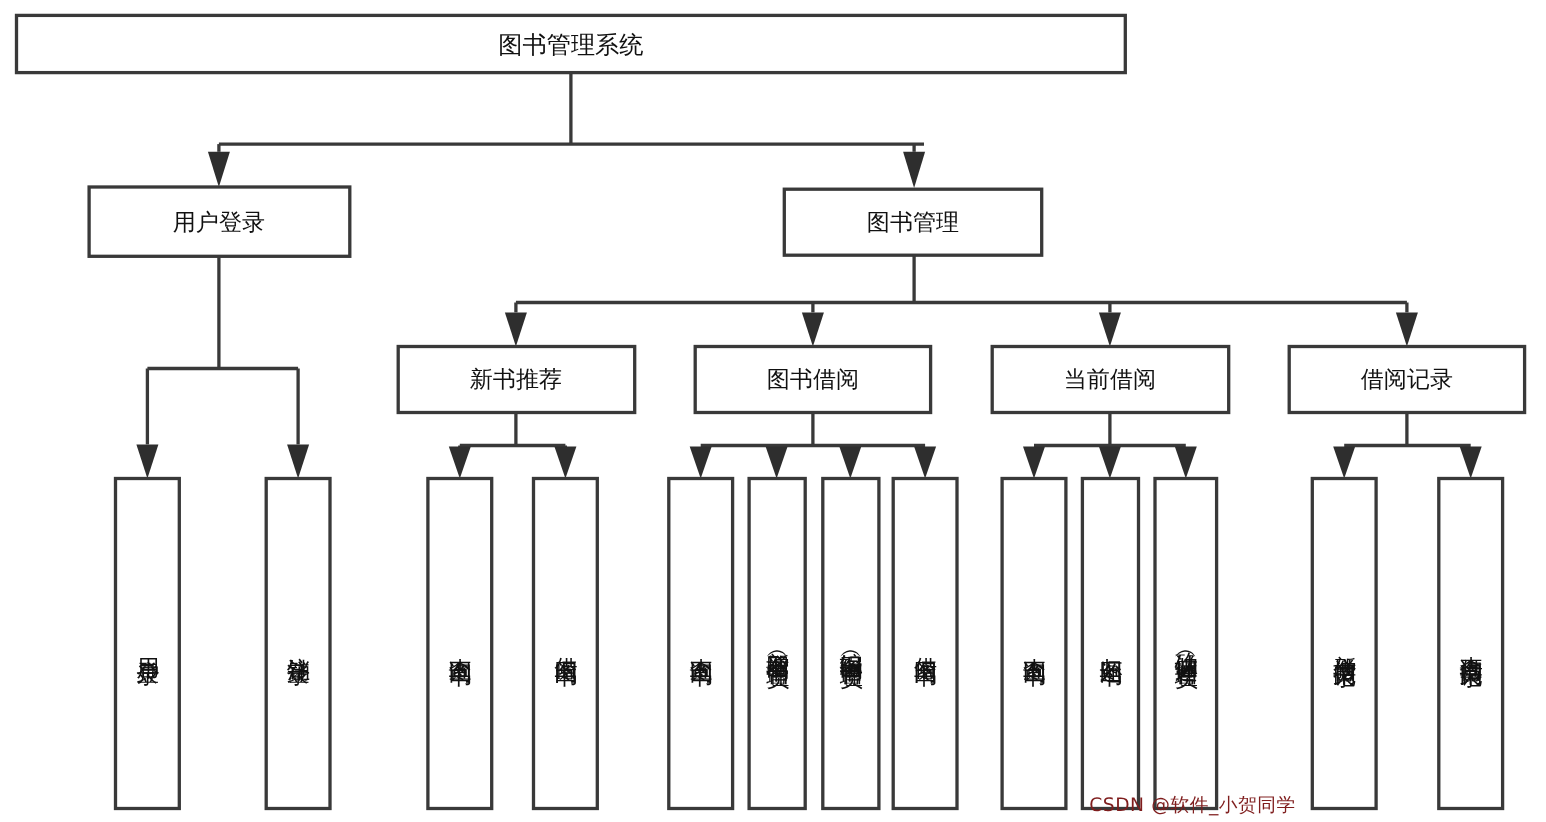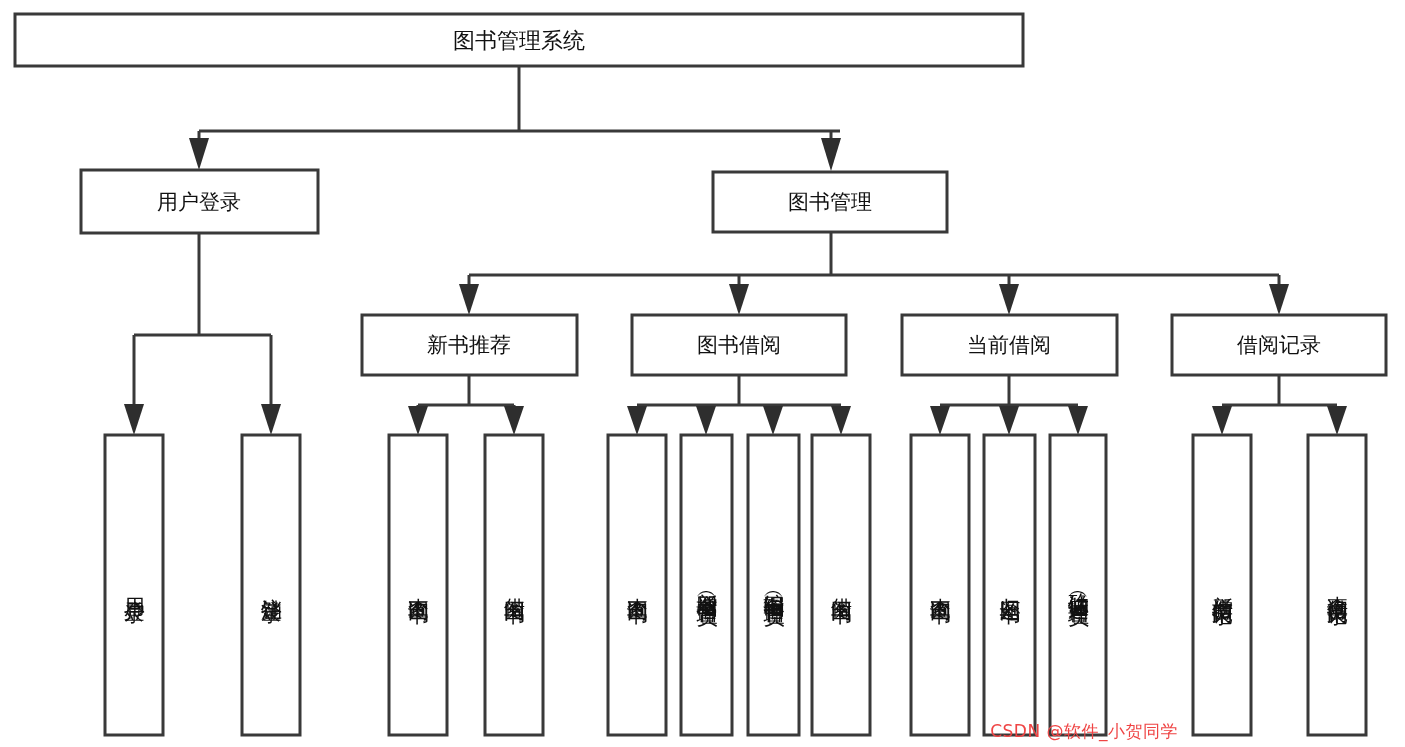--- a/index.html
+++ b/index.html
@@ -72,21 +72,21 @@
     justify-content: center;
     pointer-events: none;
     letter-spacing: 2px;
   }
   .watermark {
     position: absolute;
     right: 8px;
     bottom: 4px;
     font-family: "DejaVu Sans", "Liberation Sans", sans-serif;
     font-size: 17px;
-    color: #ef4444;
+    color: #7f1d1d;
     white-space: nowrap;
     letter-spacing: 0.5px;
   }
 </style>
 </head>
 <body>
 
 <div id="diagram-root">
 
   <svg class="diagram-canvas" viewBox="0 0 1405 747" xmlns="http://www.w3.org/2000/svg">

